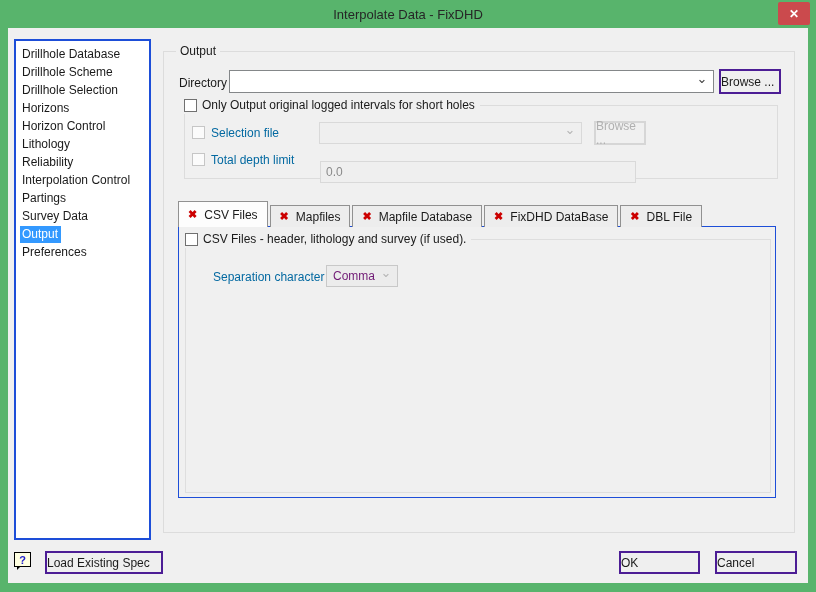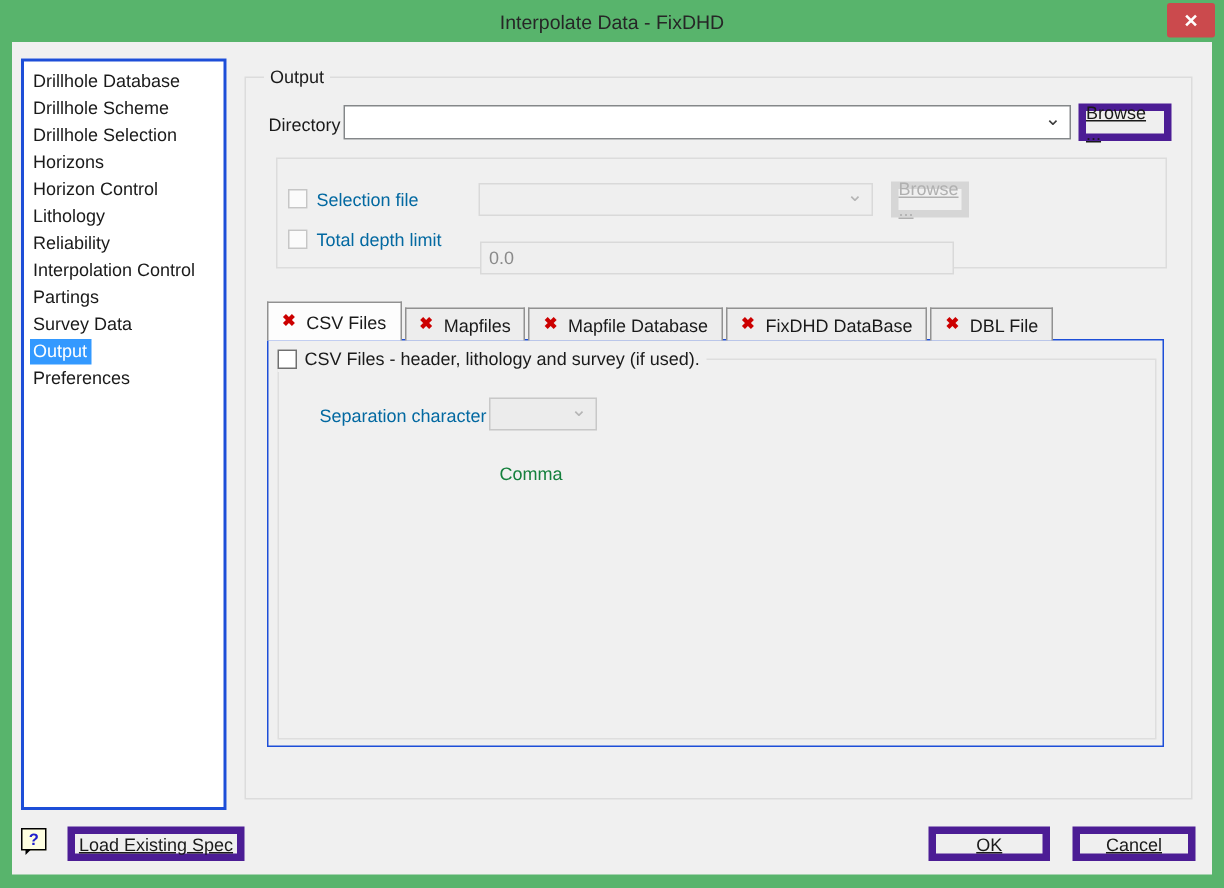--- a/index.html
+++ b/index.html
@@ -87,23 +87,23 @@
   .textfield {
     position:absolute; border:1px solid #d9d9d9; background:#efefef;
   }
   .textfield input {
     position:absolute; left:0; top:0; width:100%; height:100%;
     border:none; background:transparent; padding:0 5px; font:inherit;
     color:#8a8a8a; outline:none;
   }
 
   .btn {
-    position:absolute; background:#efefef; border:5px solid #4c1d95;
-    display:flex; align-items:center; justify-content:center;
-    font:inherit; color:#1a1a1a; cursor:default;text-decoration:underline;
+    position:absolute; background:#efefef; border:2px solid #4c1d95;
+    display:flex; align-items:center; 
+    font:inherit; color:#1a1a1a; cursor:default;
   }
   .btn.disabled { color:#b0b0b0; border-color:#d6d6d6; background:#f0f0f0; }
 
   
   .tabs {
     position:absolute; left:14px; top:149px; height:26px;
     display:flex; align-items:flex-end; z-index:2;
   }
   .tab {
     height:22px; margin-right:2px; padding:0 9px;
@@ -169,20 +169,24 @@
       <span class="label" style="left:15px; top:24px;">Directory</span>
       <div class="combo" style="left:65px; top:18px; width:485px; height:23px;">
         <input type="text" value="" style="">
         <span class="chev">⌄</span>
       </div>
       <div class="btn" style="left:555px; top:17px; width:62px; height:25px;">
         <span>Browse ...</span>
       </div>
 
       <div class="groupbox short-gb">
+        <span class="gb-legend">
+          <span class="cb"></span>
+          <span>Only Output original logged intervals for short holes</span>
+        </span>
 
         <span class="cb disabled" style="position:absolute; left:7px; top:20px;"></span>
         <span class="label disabled" style="left:26px; top:20px;">Selection file</span>
         <div class="combo disabled" style="left:134px; top:16px; width:263px; height:22px;">
           <input type="text" disabled="" value="" style="">
           <span class="chev">⌄</span>
         </div>
         <div class="btn disabled" style="left:409px; top:15px; width:52px; height:24px;">
           <span>Browse ...</span>
         </div>
@@ -218,21 +222,21 @@
       </div>
 
       <div class="tabpanel">
         <div class="groupbox inner-gb">
           <span class="gb-legend">
             <span class="cb"></span>
             <span>CSV Files - header, lithology and survey (if used).</span>
           </span>
           <span class="label disabled" style="left:27px; top:30px;">Separation character</span>
           <div class="combo disabled" style="left:140px; top:25px; width:72px; height:22px; background:#ececec; border-color:#c8c8c8;">
-            <span style="position:absolute; left:6px; top:3px; color:#15803d;margin-top:40px;">Comma</span>
+            <span style="position:absolute; left:6px; top:3px; color:#701a75;">Comma</span>
             <span class="chev">⌄</span>
           </div>
         </div>
       </div>
     </div>
 
     <div class="help-icon">
       <span>?</span>
     </div>
     <div class="btn" style="left:37px; top:523px; width:118px; height:23px;">

